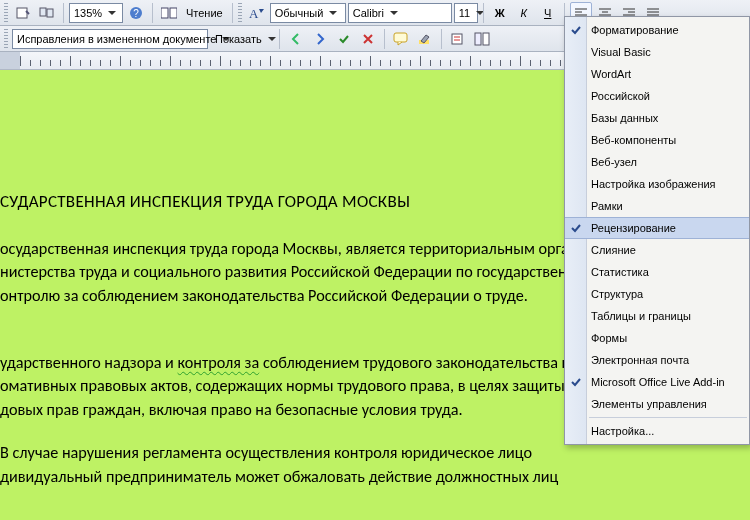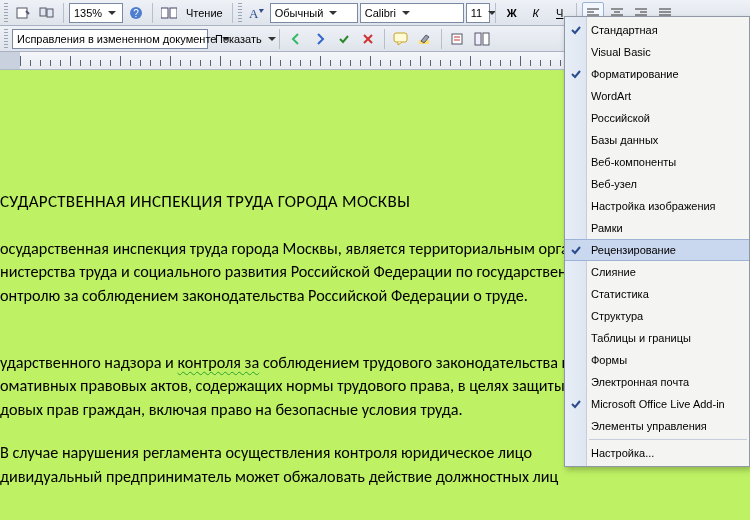--- a/index.html
+++ b/index.html
@@ -83,21 +83,21 @@
   <span style="padding:0 4px">Чтение</span>
   <span class="sep"></span>
 
   <span class="grip"></span>
   <div class="tbtn">
     <svg width="16" height="14">
         <text x="0" y="12" font-size="13" font-family="Georgia" fill="#2a4b8d">A</text>
         <path d="M10 3 L15 3 L12 7 Z" fill="#2a4b8d"></path>
       </svg>
   </div>
-  <div class="combo" style="width:88px">
+  <div class="combo" style="width:76px">
     <span>Обычный</span>
       <span class="caret"></span>
   </div>
   <div class="combo" style="width:104px">
     <span>Calibri</span>
       <span class="caret"></span>
   </div>
   <div class="combo" style="width:24px">
     <span>11</span>
       <span class="caret"></span>
@@ -296,32 +296,24 @@
 
 <div class="menu">
   <div class="gutter"></div>
   <ul id="menu-list">
       <li>
         <span class="chk">
           <svg width="12" height="12">
             <path d="M2 6 L5 9 L10 3" fill="none" stroke="#2a4b8d" stroke-width="2"></path>
           </svg>
         </span>
-        <span>Стандартная</span>
+        <span>Форматирование</span>
       </li>
       <li>
         <span>Visual Basic</span>
-      </li>
-      <li>
-        <span class="chk">
-          <svg width="12" height="12">
-            <path d="M2 6 L5 9 L10 3" fill="none" stroke="#2a4b8d" stroke-width="2"></path>
-          </svg>
-        </span>
-        <span>Форматирование</span>
       </li>
       <li>
         <span>WordArt</span>
       </li>
       <li>
         <span>Российской</span>
       </li>
       <li>
         <span>Базы данных</span>
       </li>

